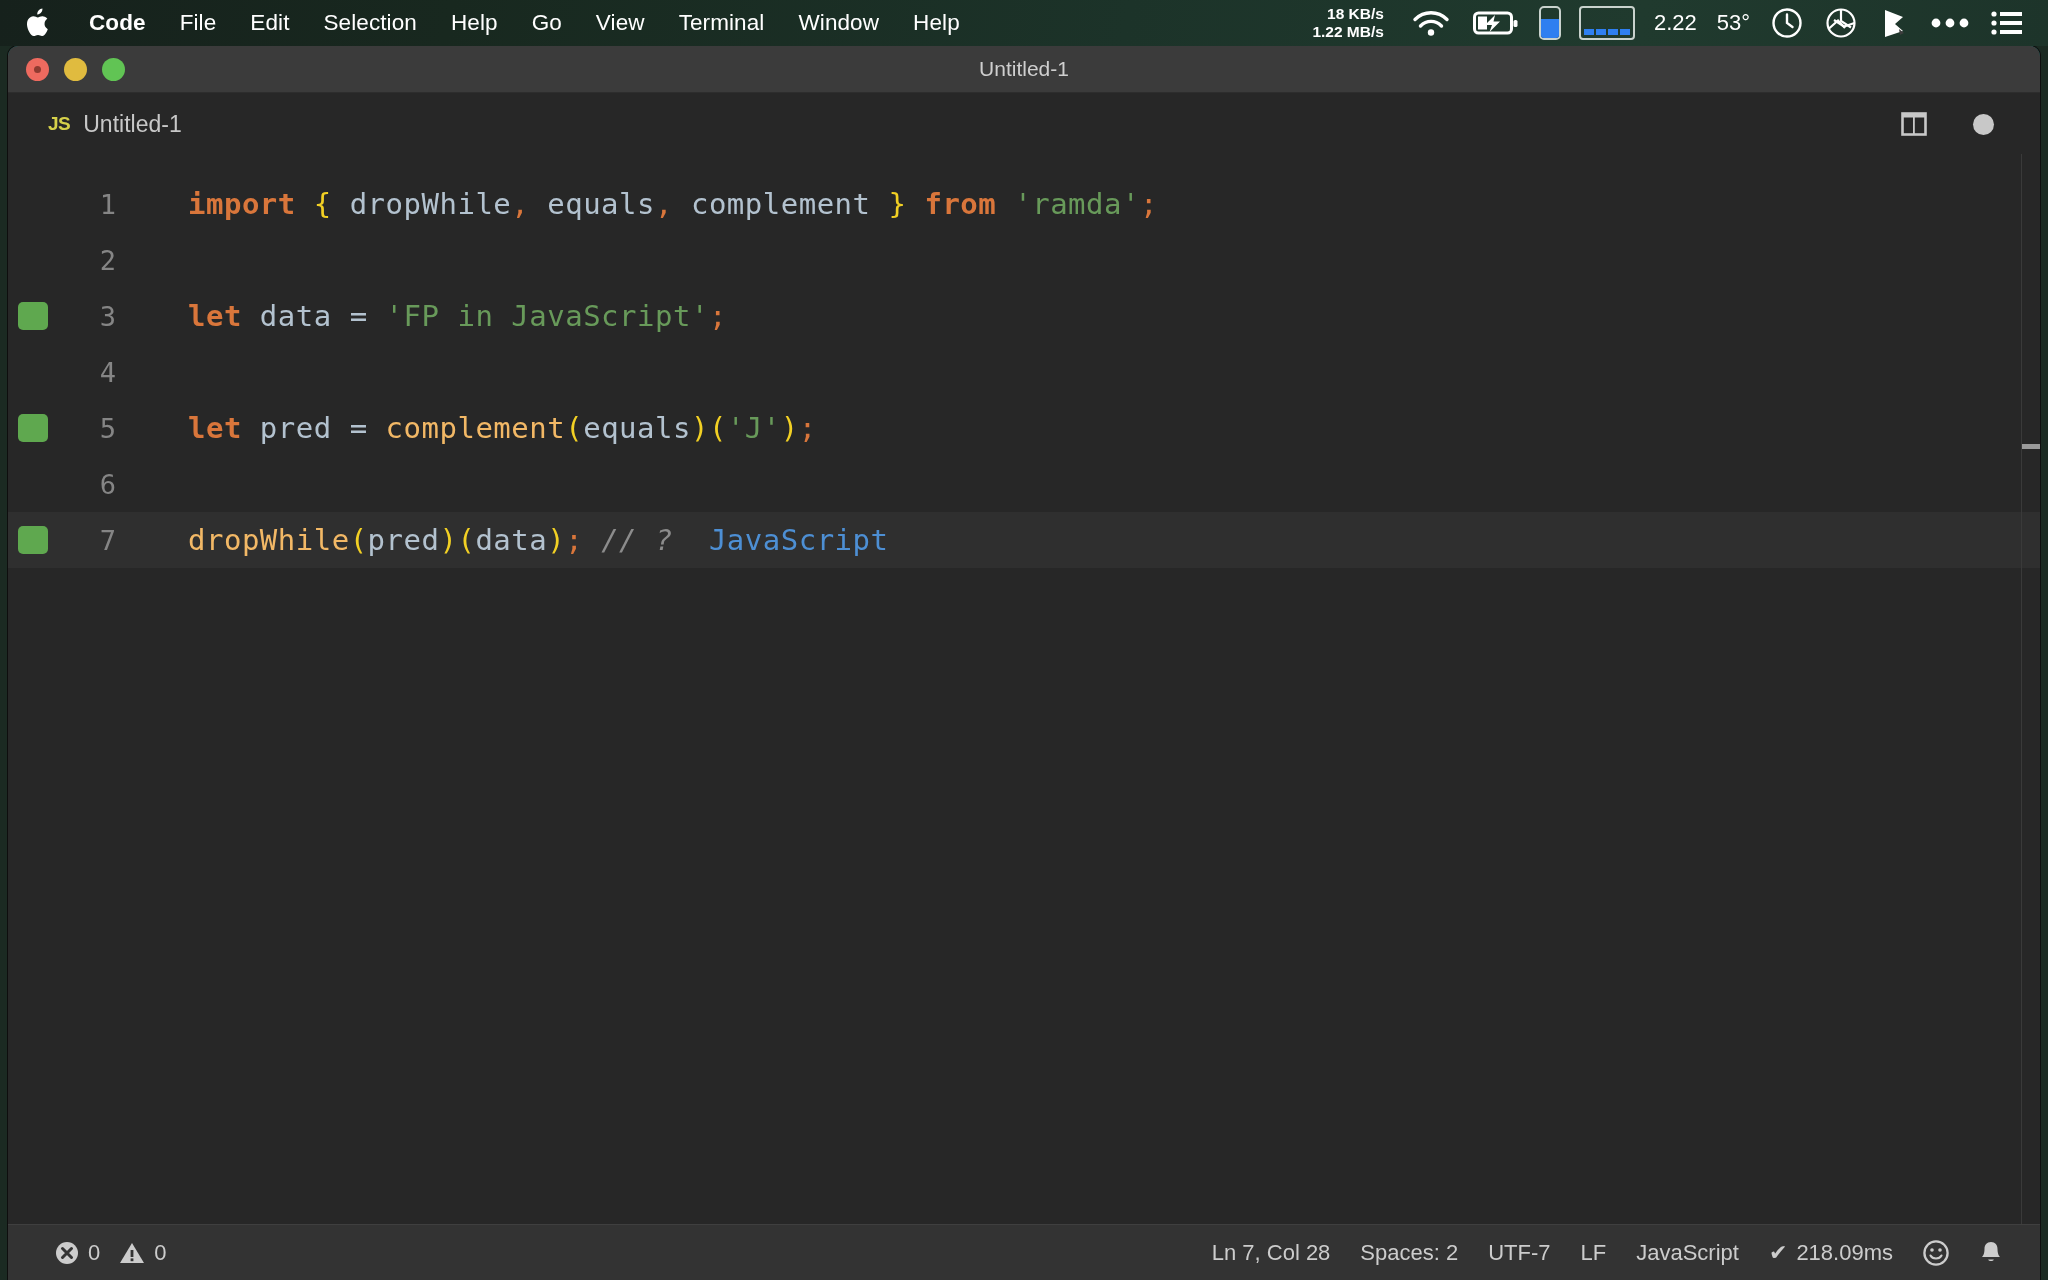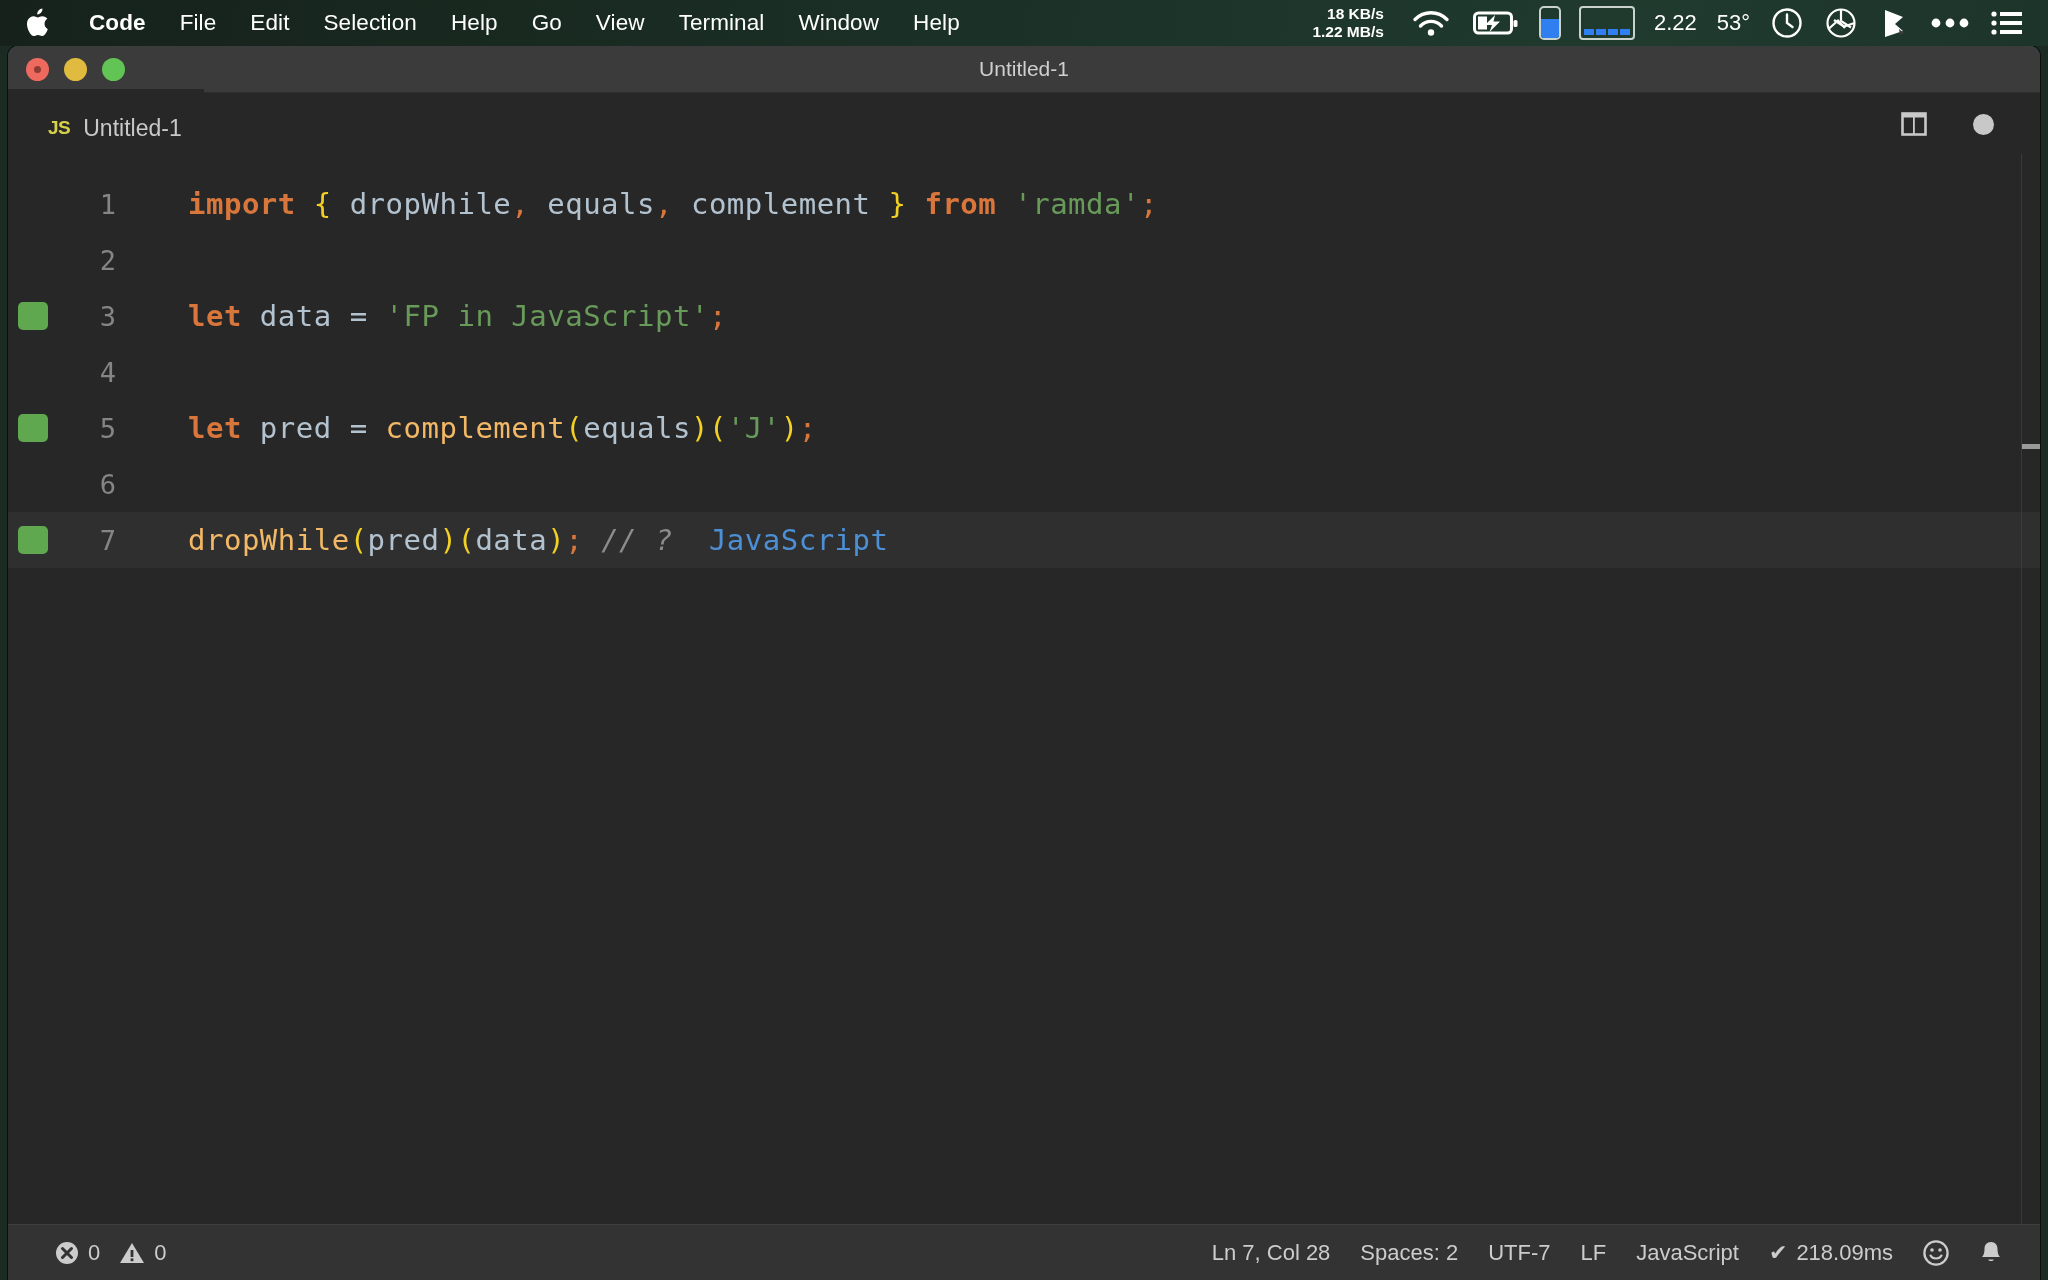--- a/index.html
+++ b/index.html
@@ -178,21 +178,21 @@
     background: #272727;
     display: flex;
     align-items: center;
     position: relative;
   }
   .tab {
     display: flex;
     align-items: center;
     gap: 13px;
     height: 62px;
-    padding: 8px 22px 0 40px;
+    padding: 0 22px 0 40px;
     background: #272727;
   }
   .js-badge {
     font-size: 19px;
     font-weight: bold;
     color: #d6d14a;
     font-family: "Liberation Sans", sans-serif;
     letter-spacing: -0.5px;
   }
   .tab-label {

